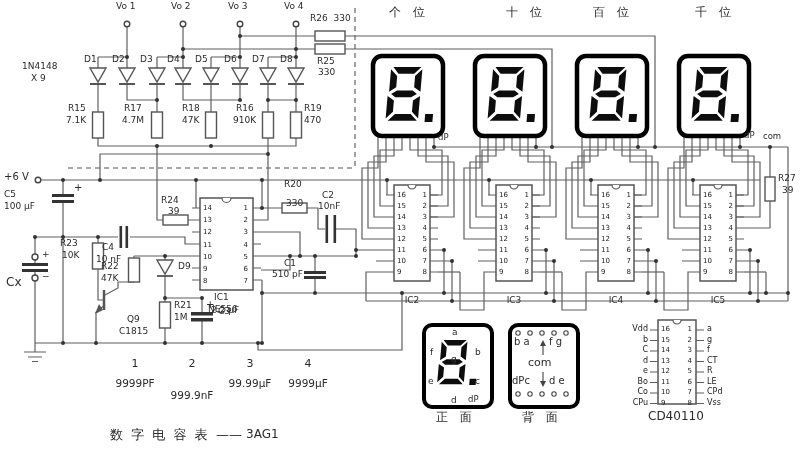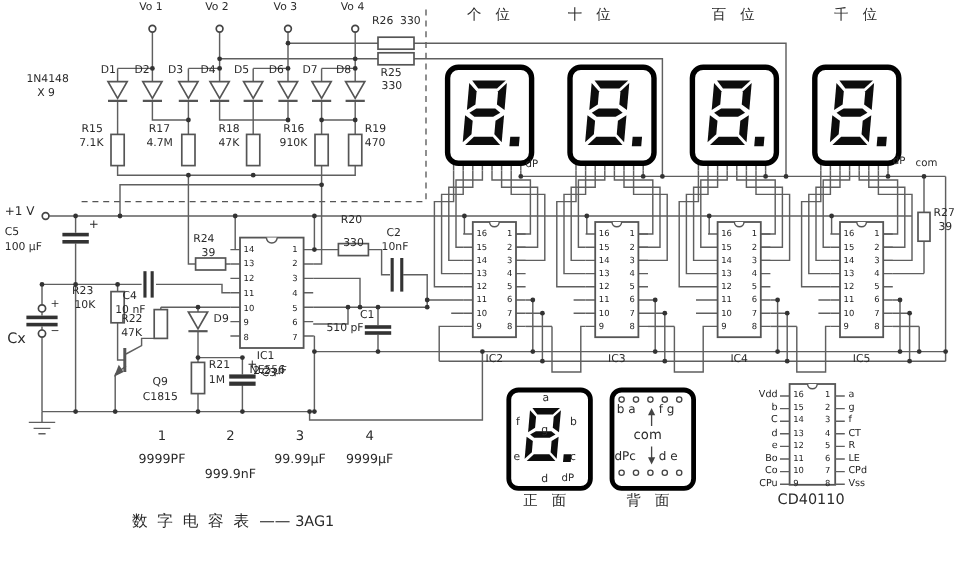--- a/index.html
+++ b/index.html
@@ -299,21 +299,21 @@
 <span class="lbl" style="left:66px;top:116px">7.1K</span>
 <span class="lbl" style="left:124px;top:104px">R17</span>
 <span class="lbl" style="left:122px;top:116px">4.7M</span>
 <span class="lbl" style="left:182px;top:104px">R18</span>
 <span class="lbl" style="left:182px;top:116px">47K</span>
 <span class="lbl" style="left:236px;top:104px">R16</span>
 <span class="lbl" style="left:233px;top:116px">910K</span>
 <span class="lbl" style="left:304px;top:104px">R19</span>
 <span class="lbl" style="left:304px;top:116px">470</span>
 
-<span class="lbl f10" style="left:4px;top:172px">+1 V</span>
+<span class="lbl f10" style="left:4px;top:172px">+6 V</span>
 <span class="lbl" style="left:4px;top:190px">C5</span>
 <span class="lbl" style="left:4px;top:202px">100 μF</span>
 <span class="lbl f10" style="left:74px;top:183px">+</span>
 <span class="lbl f12" style="left:6px;top:276px">Cx</span>
 <span class="lbl" style="left:42px;top:250px">+</span>
 <span class="lbl" style="left:42px;top:272px">−</span>
 <span class="lbl" style="left:60px;top:239px">R23</span>
 <span class="lbl" style="left:62px;top:251px">10K</span>
 <span class="lbl" style="left:102px;top:243px">C4</span>
 <span class="lbl" style="left:96px;top:255px">10 nF</span>
@@ -328,21 +328,21 @@
 <span class="lbl" style="left:127px;top:315px">Q9</span>
 <span class="lbl" style="left:119px;top:327px">C1815</span>
 <span class="lbl" style="left:214px;top:293px">IC1</span>
 <span class="lbl" style="left:208px;top:305px">NE556</span>
 <span class="lbl" style="left:161px;top:196px">R24</span>
 <span class="lbl" style="left:168px;top:207px">39</span>
 <span class="lbl" style="left:284px;top:180px">R20</span>
 <span class="lbl" style="left:286px;top:199px">330</span>
 <span class="lbl" style="left:322px;top:191px">C2</span>
 <span class="lbl" style="left:318px;top:202px">10nF</span>
-<span class="lbl" style="left:300px;top:259px">C1</span>
+<span class="lbl" style="left:284px;top:259px">C1</span>
 <span class="lbl" style="left:272px;top:270px">510 pF</span>
 
 <div class="pincol h12" style="left:203px;top:202px">
       <span>14</span>
       <span>13</span>
       <span>12</span>
       <span>11</span>
       <span>10</span>
       <span>9</span>
       <span>8</span>
@@ -351,21 +351,21 @@
       <span>1</span>
       <span>2</span>
       <span>3</span>
       <span>4</span>
       <span>5</span>
       <span>6</span>
       <span>7</span>
     </div>
 
 <span class="lbl f12 ls4 ctr w50" style="left:384px;top:6px">个 位</span>
-<span class="lbl f12 ls4 ctr w50" style="left:468px;top:6px">十 位</span>
+<span class="lbl f12 ls4 ctr w50" style="left:501px;top:6px">十 位</span>
 <span class="lbl f12 ls4 ctr w50" style="left:588px;top:6px">百 位</span>
 <span class="lbl f12 ls4 ctr w50" style="left:690px;top:6px">千 位</span>
 <span class="lbl f85" style="left:438px;top:133px">dP</span>
 <span class="lbl f85" style="left:744px;top:131px">dP</span>
 <span class="lbl f85" style="left:763px;top:132px">com</span>
 <span class="lbl" style="left:778px;top:174px">R27</span>
 <span class="lbl" style="left:782px;top:186px">39</span>
 
 <div class="pincol" style="left:397px;top:190px">
       <span>16</span>

